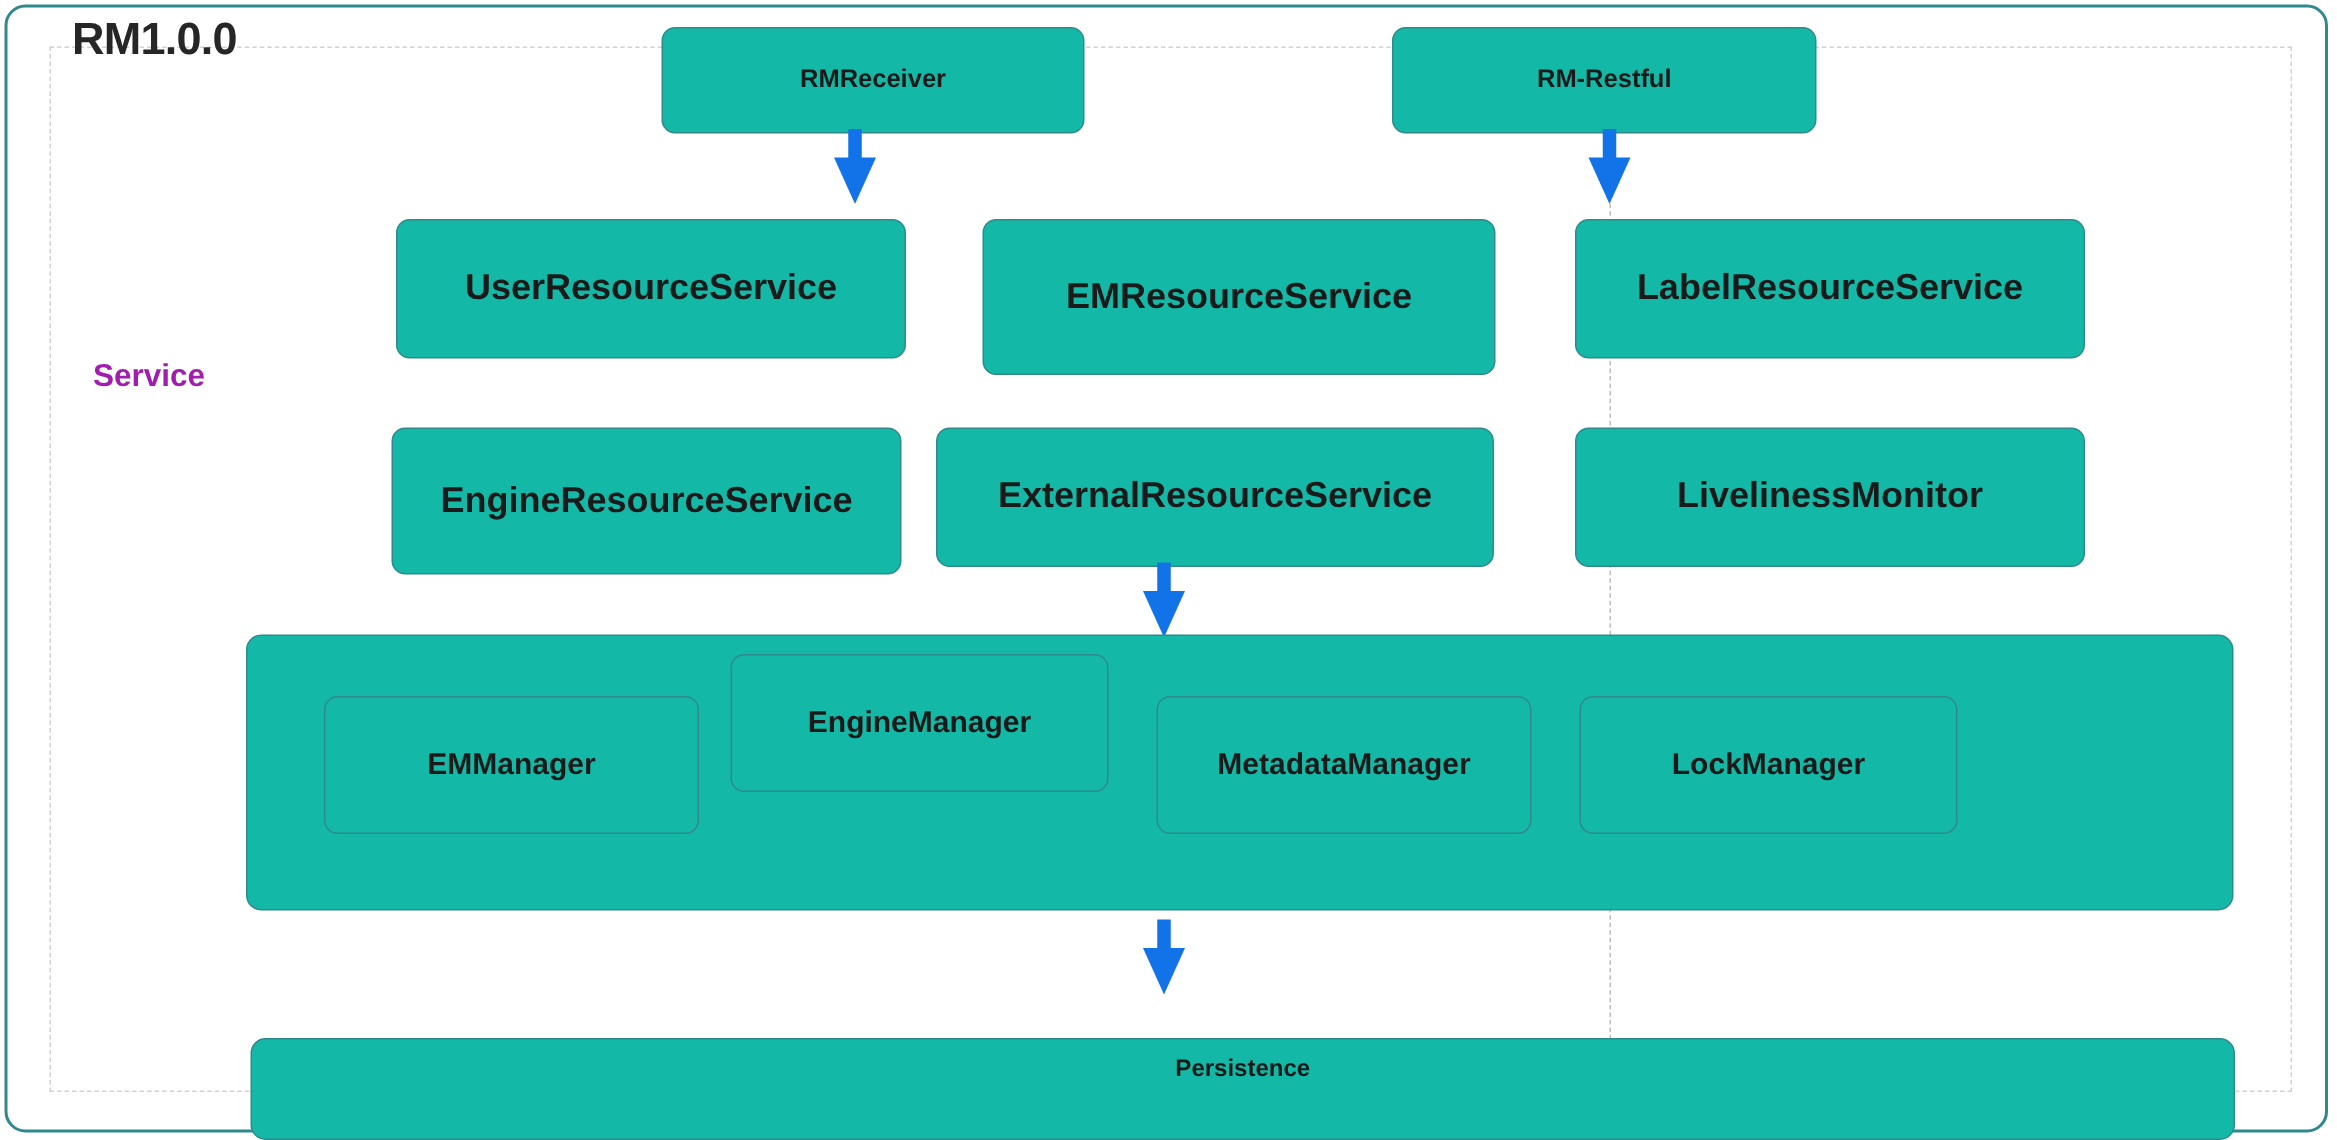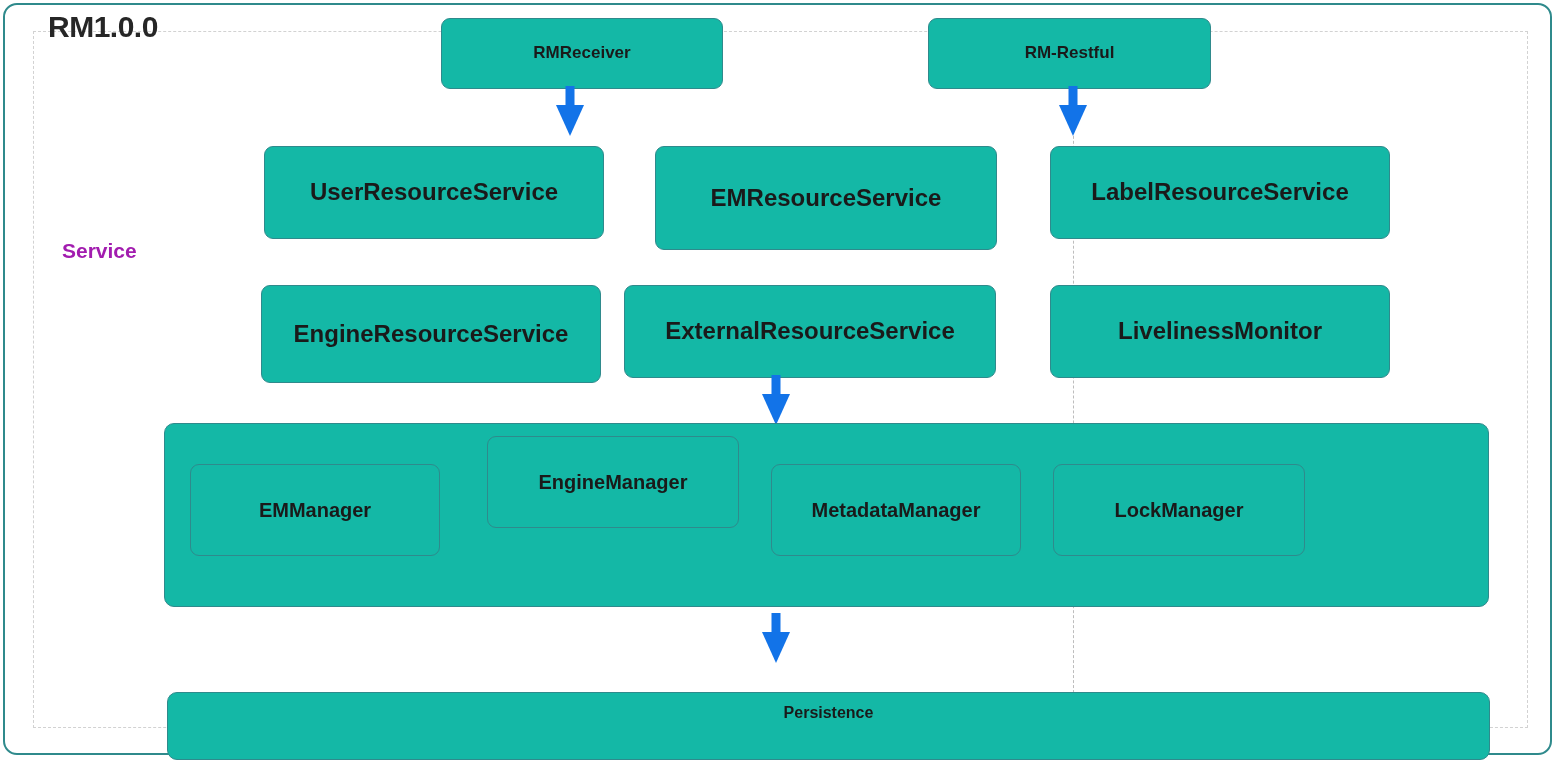--- a/index.html
+++ b/index.html
@@ -163,21 +163,21 @@
     <span>LivelinessMonitor</span>
   </div>
 
   <div class="arrow" style="left:758px; top:375px; width:36px; height:50px;">
     <div class="shaft" style="height:22px;"></div>
     <div class="head" style="top:19px;"></div>
   </div>
 
   <div class="node" style="left:164px; top:423px; width:1325px; height:184px; border-radius:10px;"></div>
 
-  <div class="node fs-20" style="left:190px; top:464px; width:250px; height:92px;text-align:center;">
+  <div class="node fs-20" style="left:216px; top:464px; width:250px; height:92px;text-align:center;">
     <span>EMManager</span>
   </div>
   <div class="node fs-20" style="left:487px; top:436px; width:252px; height:92px;">
     <span>EngineManager</span>
   </div>
   <div class="node fs-20" style="left:771px; top:464px; width:250px; height:92px;">
     <span>MetadataManager</span>
   </div>
   <div class="node fs-20" style="left:1053px; top:464px; width:252px; height:92px;">
     <span>LockManager</span>

